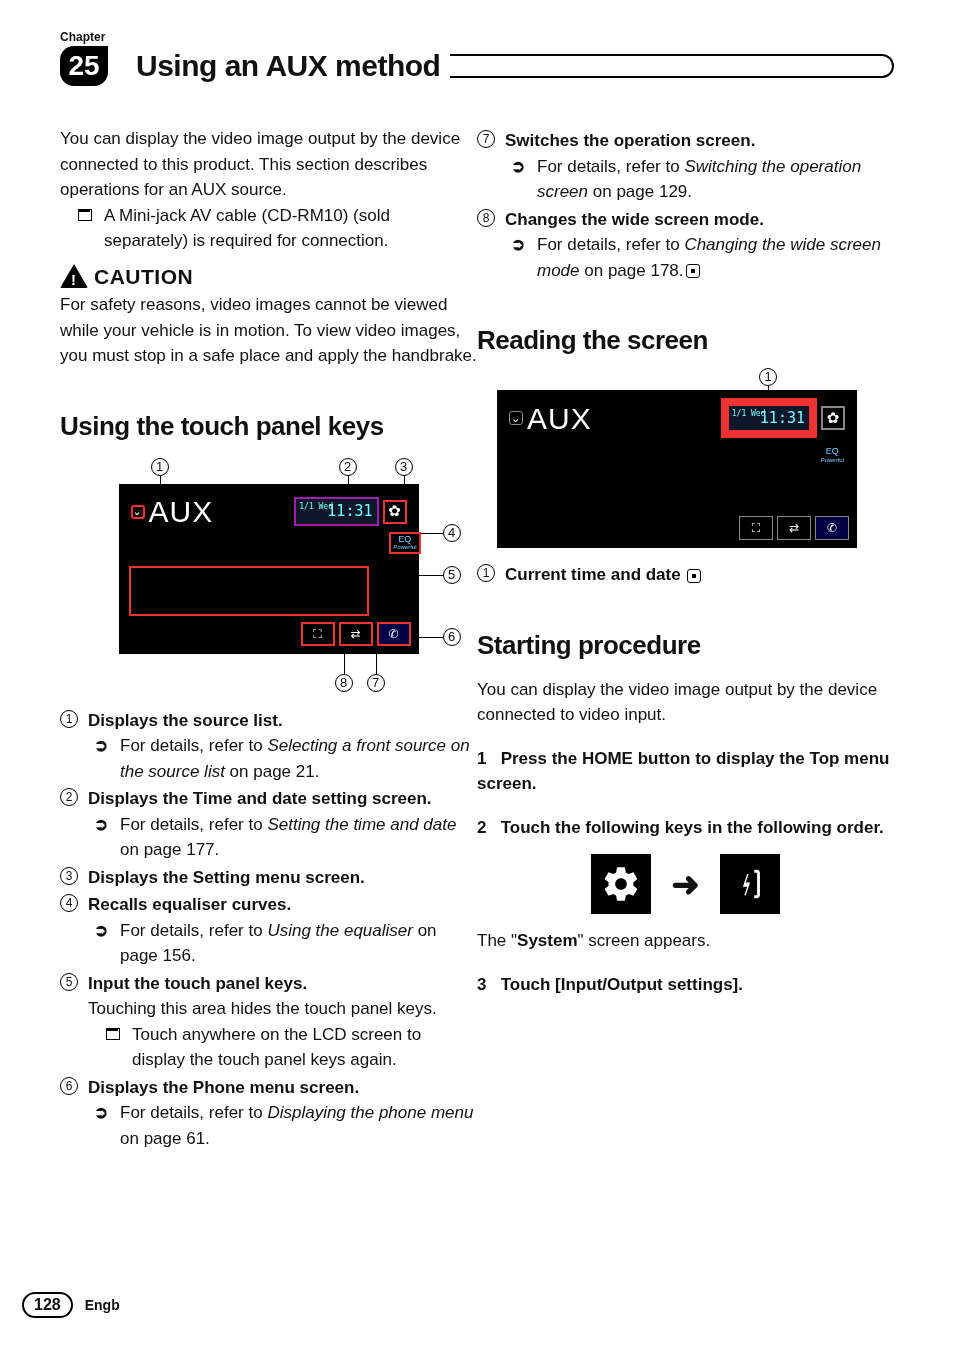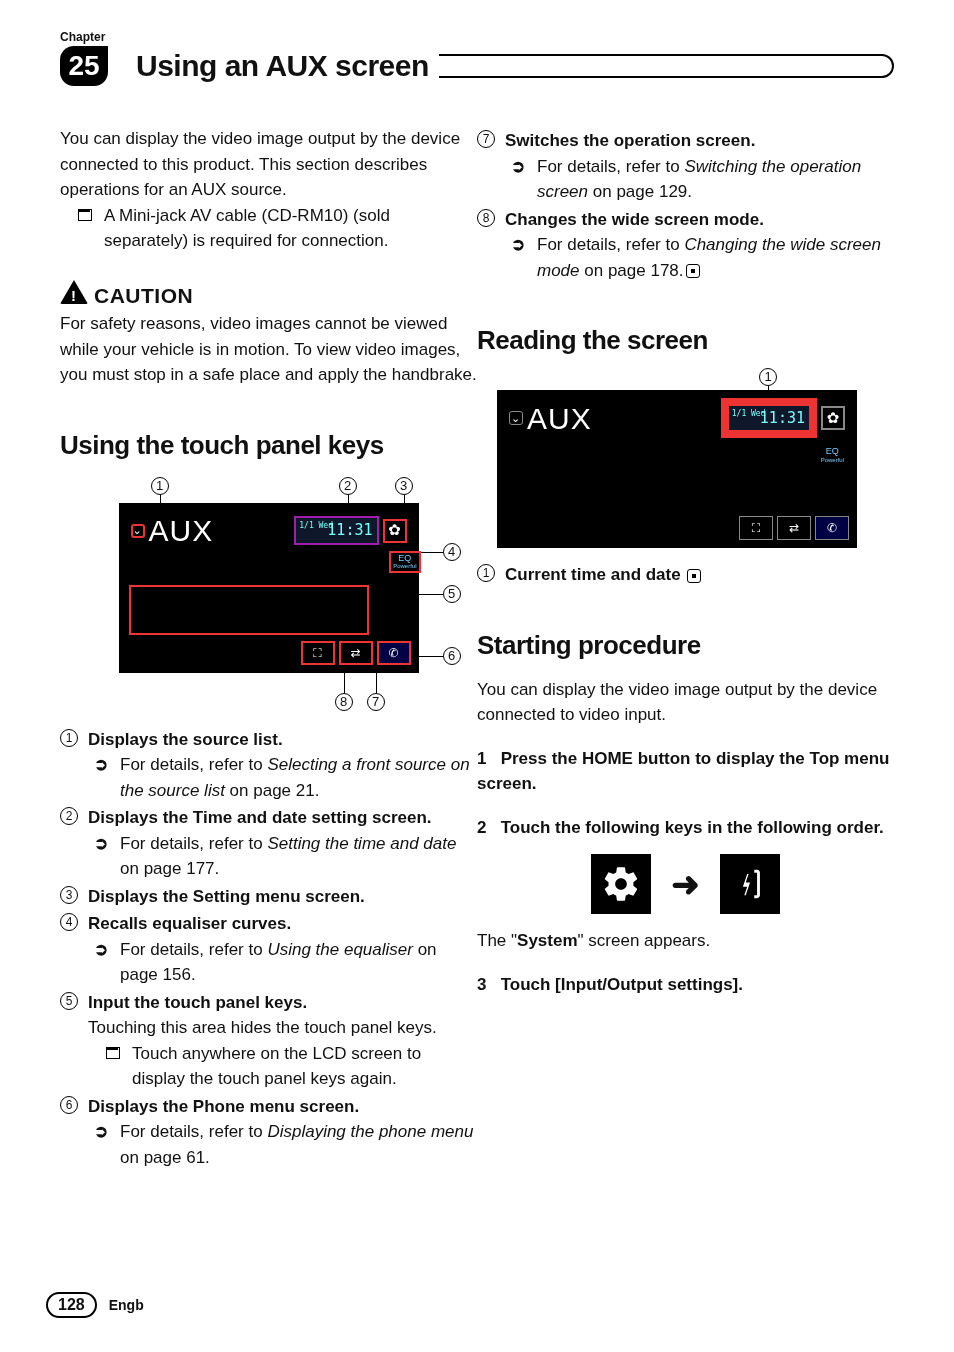--- a/index.html
+++ b/index.html
@@ -71,21 +71,21 @@
   ul.square > li::after {
     content: ""; position: absolute; left: -18px; top: 6px;
     width: 12px; height: 3px; background: #000;
   }
   ul.arrow { list-style: none; padding-left: 28px; }
   ul.arrow > li { position: relative; padding-left: 4px; }
   ul.arrow > li::before {
     content: "➲"; position: absolute; left: -22px; top: 0;
     font-size: 17px; font-weight: 700;
   }
-  .caution-row { display: flex; align-items: flex-start; gap: 6px; margin-top: 26px; }
+  .caution-row { display: flex; align-items: center; gap: 6px; margin-top: 7px; }
   .caution-icon {
     width: 0; height: 0;
     border-left: 14px solid transparent;
     border-right: 14px solid transparent;
     border-bottom: 24px solid #000;
     position: relative;
     border-radius: 2px;
   }
   .caution-icon::after {
     content: "!"; position: absolute; left: -3px; top: 5px;
@@ -199,21 +199,21 @@
     gap: 20px; margin: 14px 0;
   }
   .seq-icon {
     width: 60px; height: 60px; background: #000;
     display: flex; align-items: center; justify-content: center;
     color: #fff; font-size: 34px;
   }
   .seq-arrow { font-size: 34px; font-weight: 700; }
   .sysline { margin-top: 4px; }
   .pagefoot {
-    position: absolute; left: 46px; bottom: 34px;
+    position: absolute; left: 22px; bottom: 34px;
     display: flex; align-items: center; gap: 12px;
   }
   .pagebadge {
     border: 2px solid #000; border-radius: 16px;
     padding: 2px 10px; font-weight: 700; font-size: 16px;
   }
   .langlabel { font-weight: 700; font-size: 14px; }
   .hide-zone {
     position: absolute; left: 8px; right: 48px; top: 80px; bottom: 36px;
     border: 2px solid #e33;
@@ -224,21 +224,21 @@
   .col-r .numlist .num { top: 2px; }
   .toolsvg { width: 34px; height: 34px; }
 </style>
 </head>
 <body>
 
 <div class="chapter-label">Chapter</div>
 <div class="header-row">
   <div class="chapter-badge">25</div>
   <div class="header-title-wrap">
-    <div class="header-title">Using an AUX screen</div>
+    <div class="header-title">Using an AUX method</div>
     <div class="header-line"></div>
   </div>
 </div>
 
 <div class="cols">
 
   <div class="col">
     <p class="intro">You can display the video image output by the device connected to this product. This section describes operations for an AUX source.</p>
     <ul class="square">
       <li>

